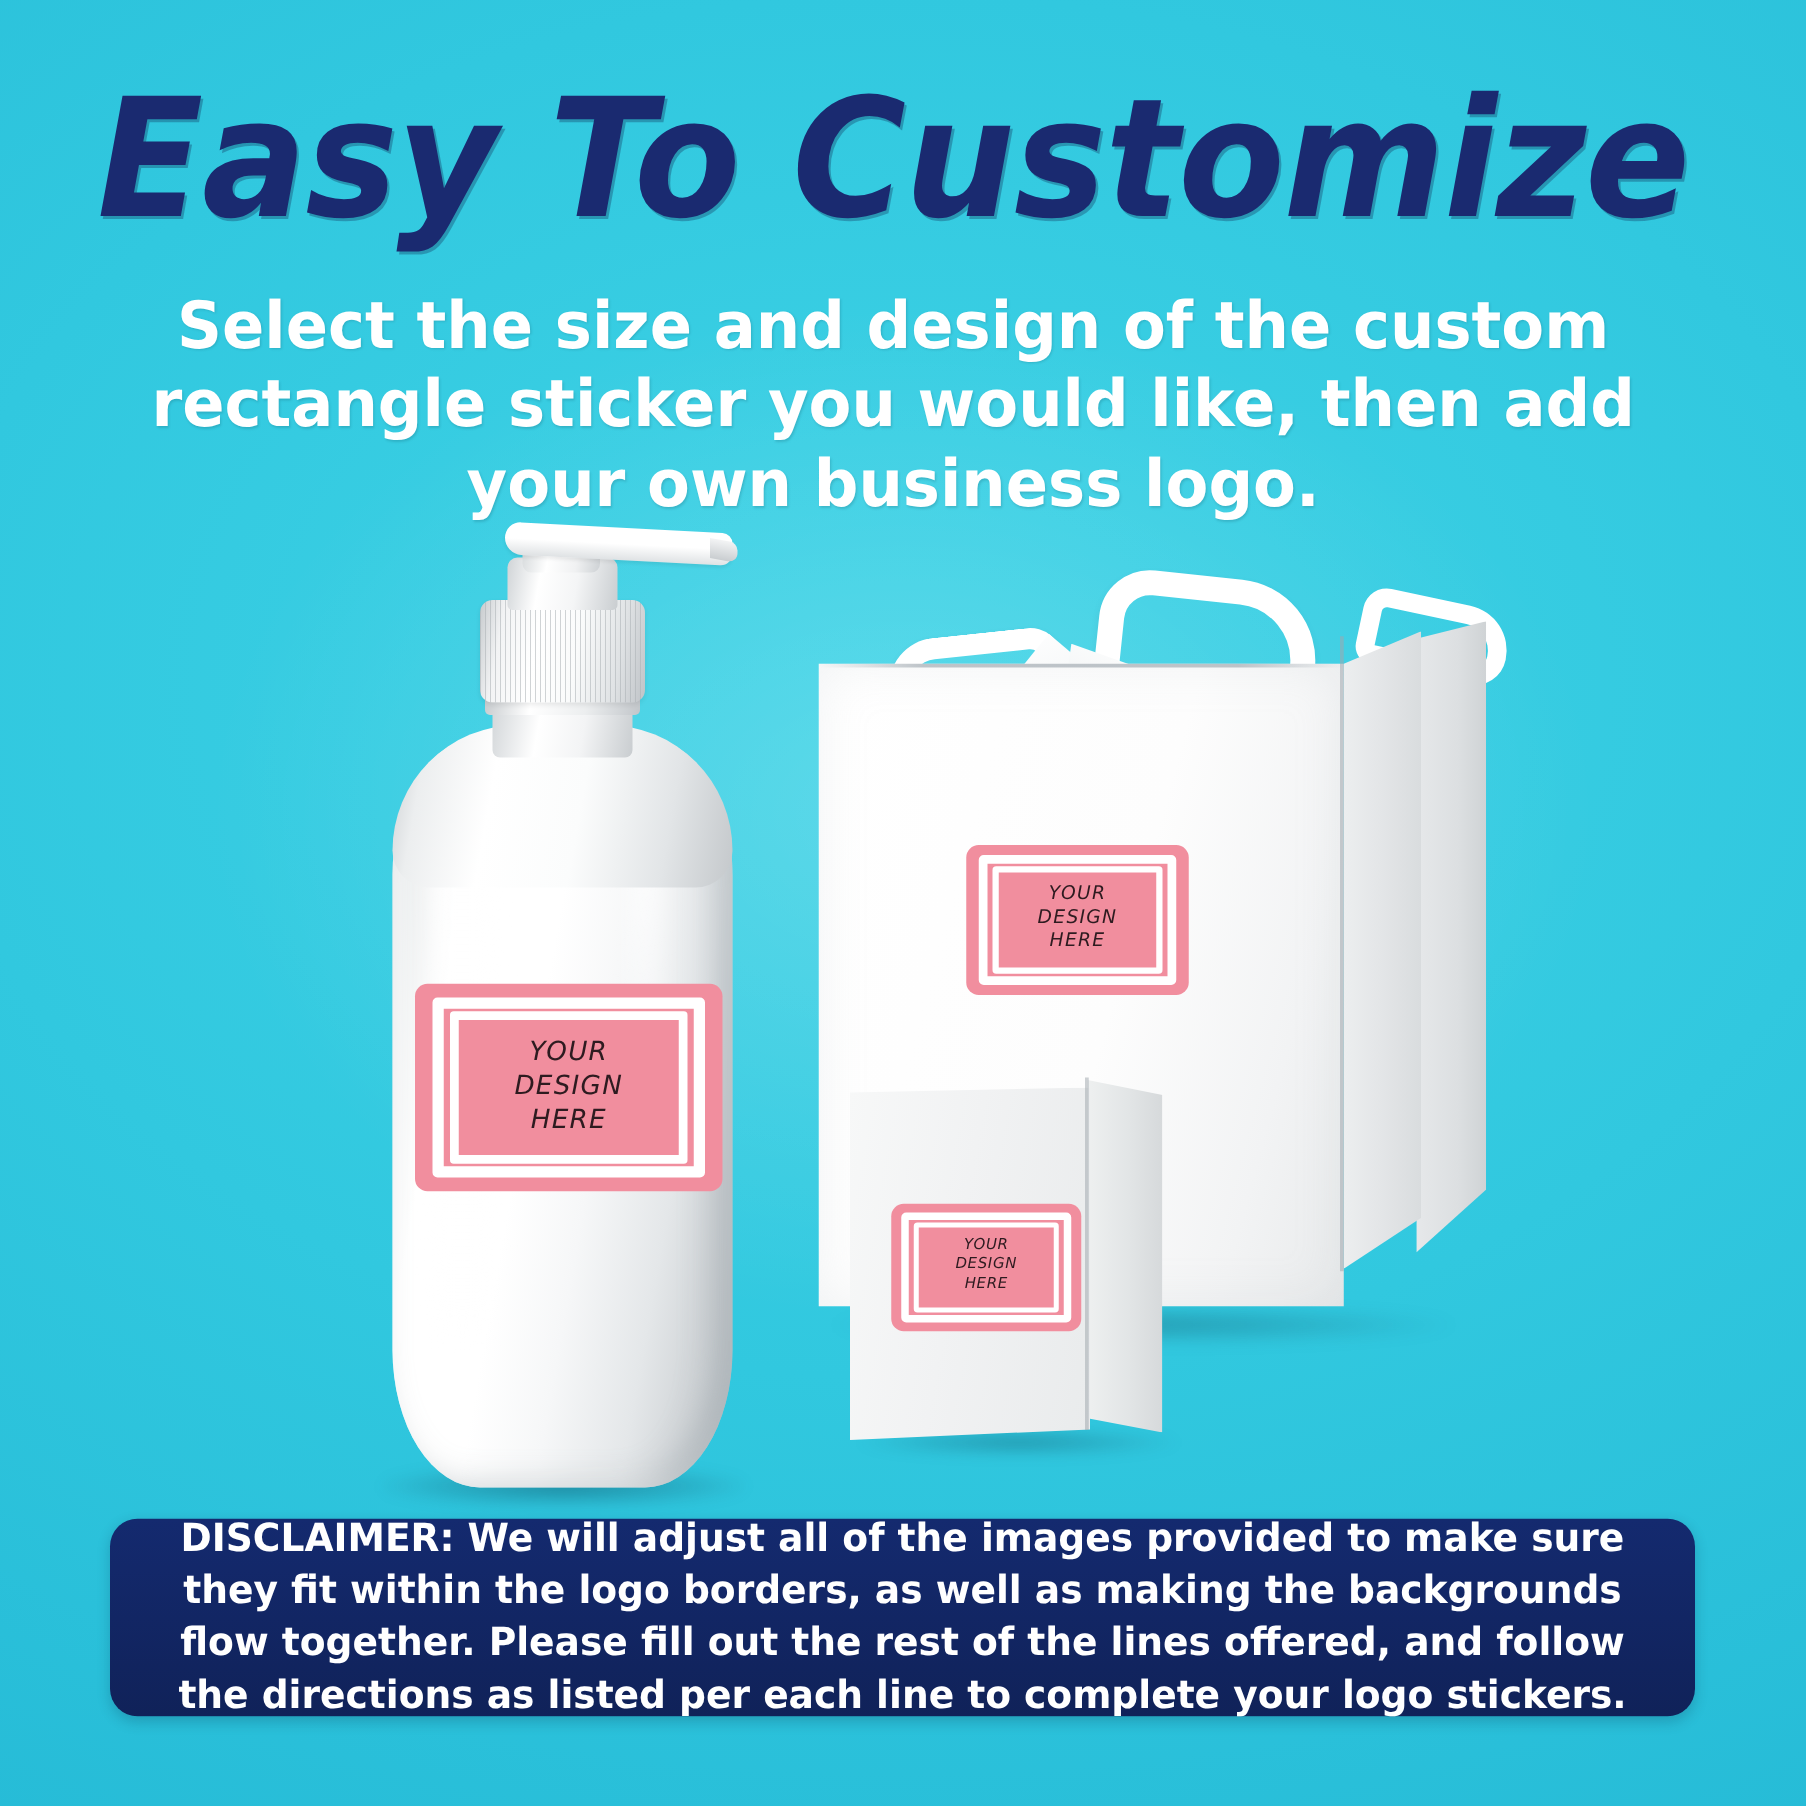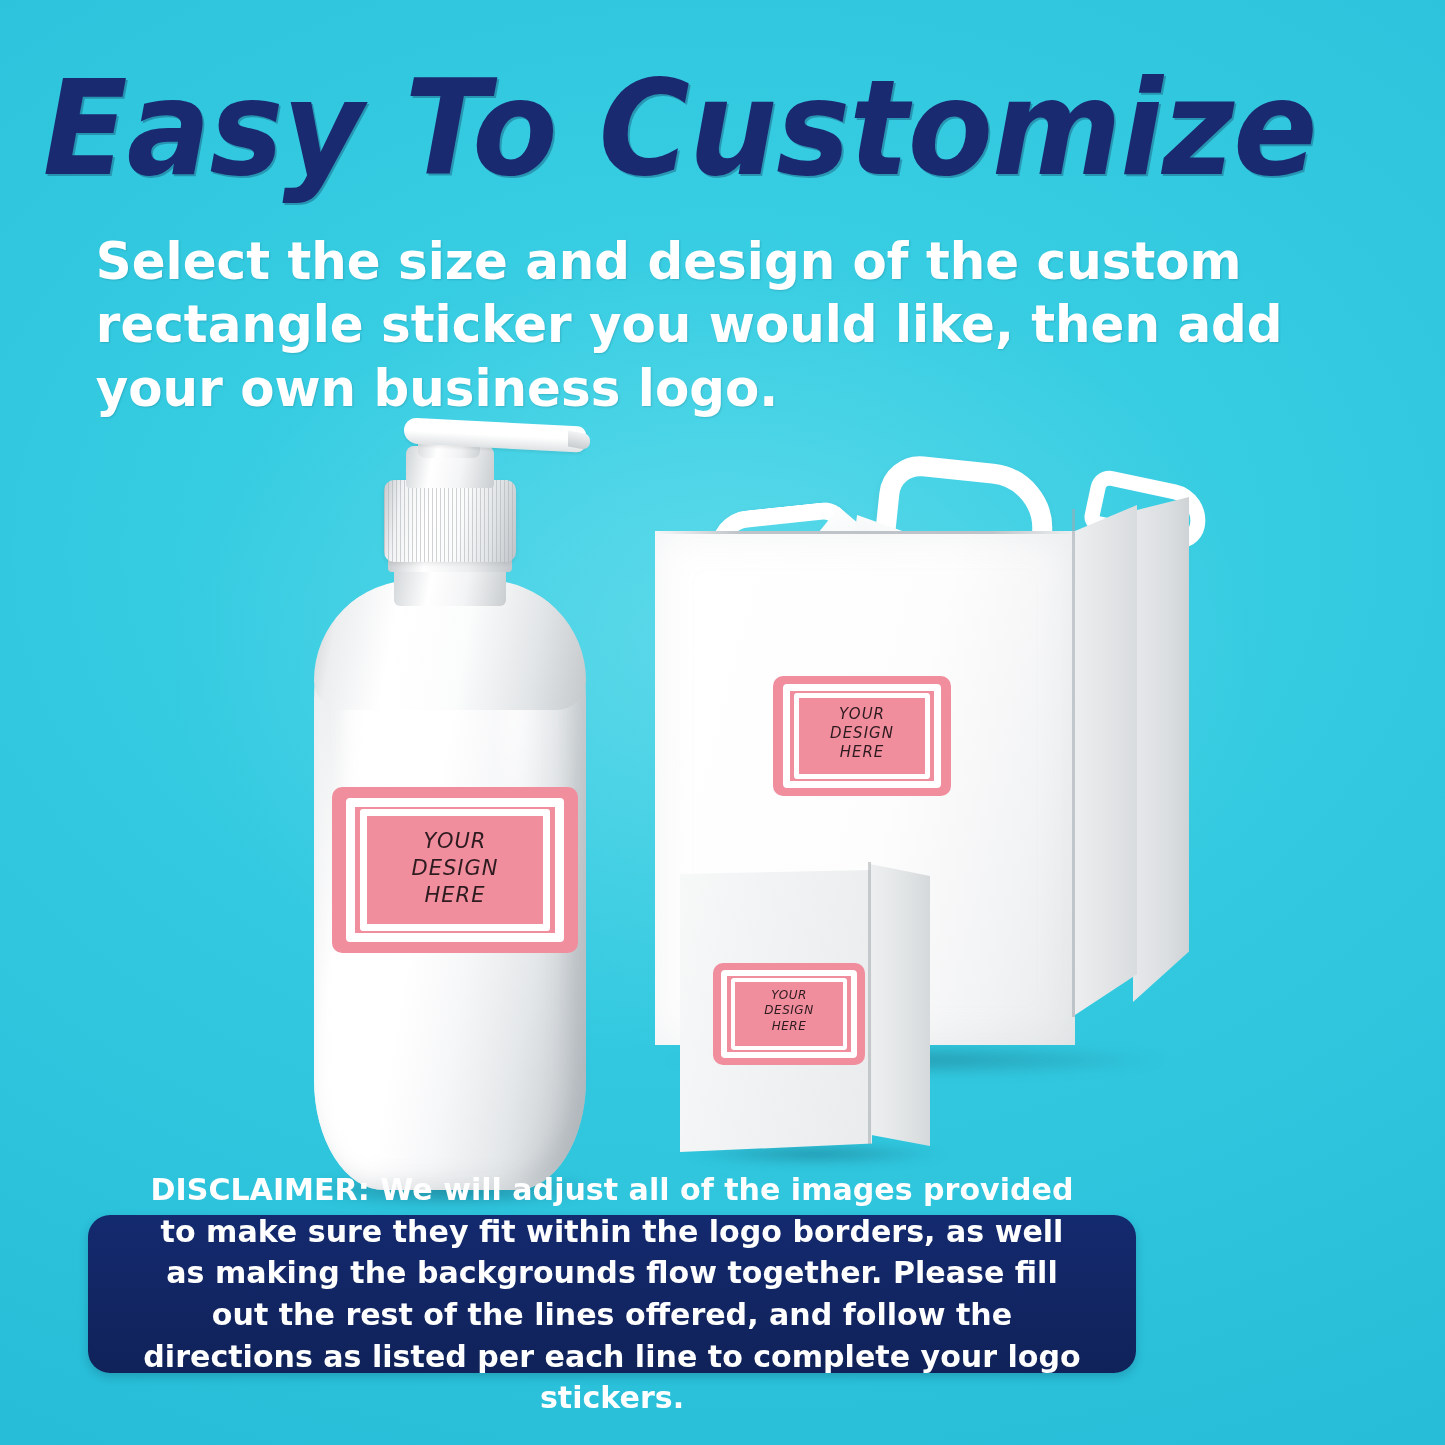--- a/index.html
+++ b/index.html
@@ -15,21 +15,21 @@
     position:absolute; inset:0;
     background:
       radial-gradient(ellipse 120% 85% at 50% 38%, #3fd3e6 0%, #31c8df 45%, #22b7d4 100%);
   }
   .bg-glow {
     position:absolute; inset:0;
     background:radial-gradient(ellipse 55% 40% at 50% 45%, rgba(255,255,255,0.16) 0%, rgba(255,255,255,0) 70%);
   }
 
   
-  .header { position:absolute; left:0; right:16px; top:62px; text-align:left; z-index:10; }
+  .header { position:absolute; left:0; right:16px; top:62px; text-align:center; z-index:10; }
   .title {
     font-size:132px;
     line-height:1.0;
     font-weight:bold;
     font-style:italic;
     color:#1a2a70;
     letter-spacing:-1px;
     transform:scaleX(0.94);
     text-shadow:2px 2px 0 rgba(10,18,60,0.28);
     font-family:"DejaVu Sans", sans-serif;
@@ -256,21 +256,21 @@
   .sticker-gift .st-text { top:29px; font-size:15px; }
 
   
   .sticker-small { left:713px; top:963px; width:152px; height:102px; }
   .sticker-small .st-frame-out { left:8px; top:7px; right:8px; bottom:7px; border-width:6px; }
   .sticker-small .st-frame-in { left:18px; top:15px; right:18px; bottom:15px; border-width:4px; }
   .sticker-small .st-text { top:25px; font-size:12px; letter-spacing:0.5px; }
 
   
   .disclaimer {
-    position:absolute; left:88px; top:1215px; width:1048px; height:158px;
+    position:absolute; left:88px; top:1215px; width:1268px; height:158px;
     background:linear-gradient(180deg,#142a6f 0%, #102259 100%);
     border-radius:22px;
     z-index:12;
     display:flex; align-items:center; justify-content:center;
     box-shadow:0 4px 10px rgba(10,40,70,0.22);
   }
   .disclaimer-text {
     color:#ffffff;
     font-size:31px;
     line-height:1.34;

